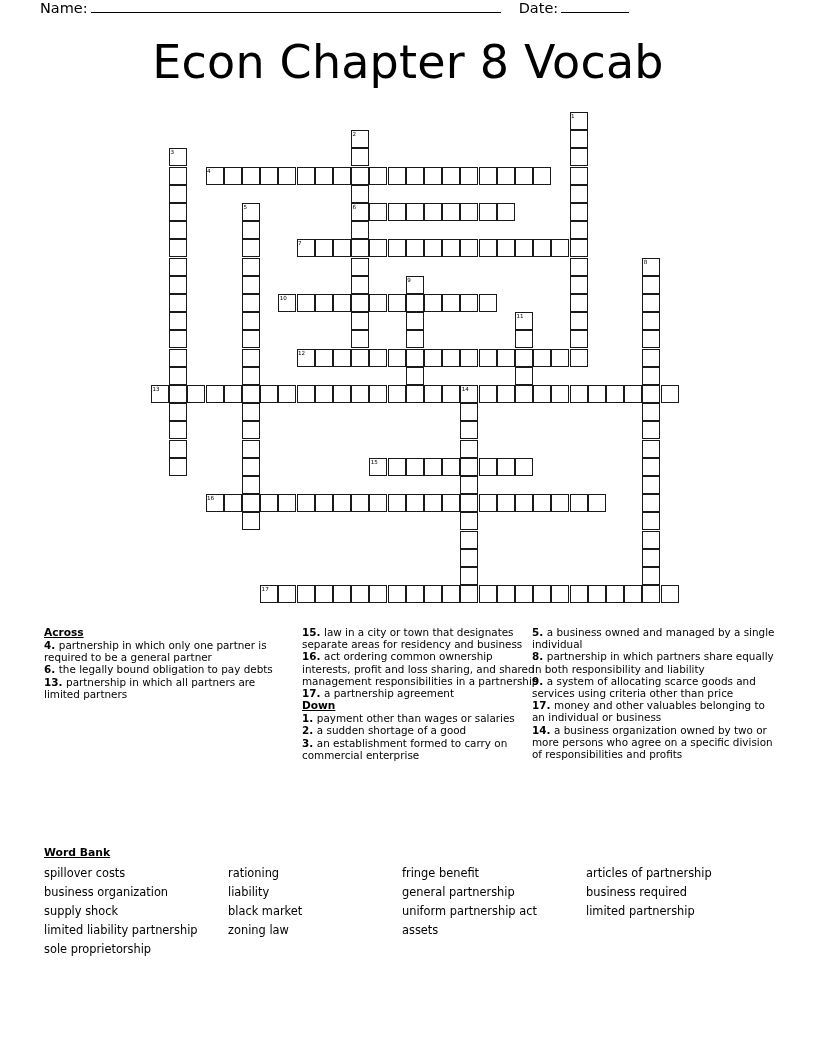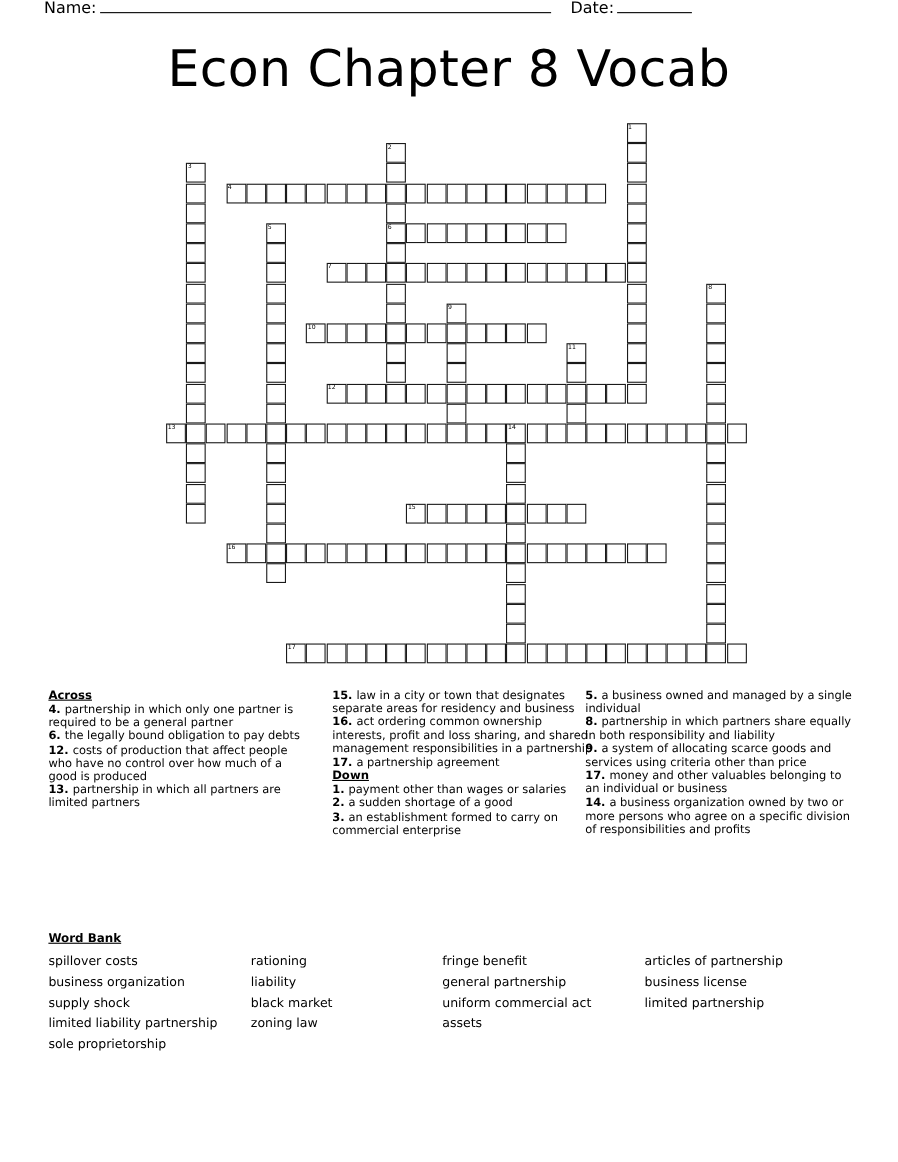--- a/index.html
+++ b/index.html
@@ -426,21 +426,20 @@
     <div class="cw-num" style="left: 370.8px; top: 458.8px;">15</div>
     <div class="cw-num" style="left: 207px; top: 495.2px;">16</div>
     <div class="cw-num" style="left: 261.6px; top: 586.2px;">17</div>
   </div>
 
 <div class="clues">
   <div class="clue-col c1">
       <span class="clue-heading">Across</span>
       <span class="clue-line"><span class="cnum">4. </span><span>partnership in which only one partner is required to be a general partner</span></span>
       <span class="clue-line"><span class="cnum">6. </span><span>the legally bound obligation to pay debts</span></span>
-      <span class="clue-line"><span class="cnum">12. </span><span>costs of production that affect people who have no control over how much of a good is produced</span></span>
       <span class="clue-line"><span class="cnum">13. </span><span>partnership in which all partners are limited partners</span></span>
     </div>
   <div class="clue-col c2">
       <span class="clue-line"><span class="cnum">15. </span><span>law in a city or town that designates separate areas for residency and business</span></span>
       <span class="clue-line"><span class="cnum">16. </span><span>act ordering common ownership interests, profit and loss sharing, and shared management responsibilities in a partnership</span></span>
       <span class="clue-line"><span class="cnum">17. </span><span>a partnership agreement</span></span>
       <span class="clue-heading">Down</span>
       <span class="clue-line"><span class="cnum">1. </span><span>payment other than wages or salaries</span></span>
       <span class="clue-line"><span class="cnum">2. </span><span>a sudden shortage of a good</span></span>
       <span class="clue-line"><span class="cnum">3. </span><span>an establishment formed to carry on commercial enterprise</span></span>
@@ -466,22 +465,22 @@
       </div>
     <div class="wb-col w2">
         <span class="wb-item">rationing</span>
         <span class="wb-item">liability</span>
         <span class="wb-item">black market</span>
         <span class="wb-item">zoning law</span>
       </div>
     <div class="wb-col w3">
         <span class="wb-item">fringe benefit</span>
         <span class="wb-item">general partnership</span>
-        <span class="wb-item">uniform commercial act</span>
+        <span class="wb-item">uniform partnership act</span>
         <span class="wb-item">assets</span>
       </div>
     <div class="wb-col w4">
         <span class="wb-item">articles of partnership</span>
-        <span class="wb-item">business license</span>
+        <span class="wb-item">business required</span>
         <span class="wb-item">limited partnership</span>
       </div>
   </div>
 </div>
 
 </body></html>

